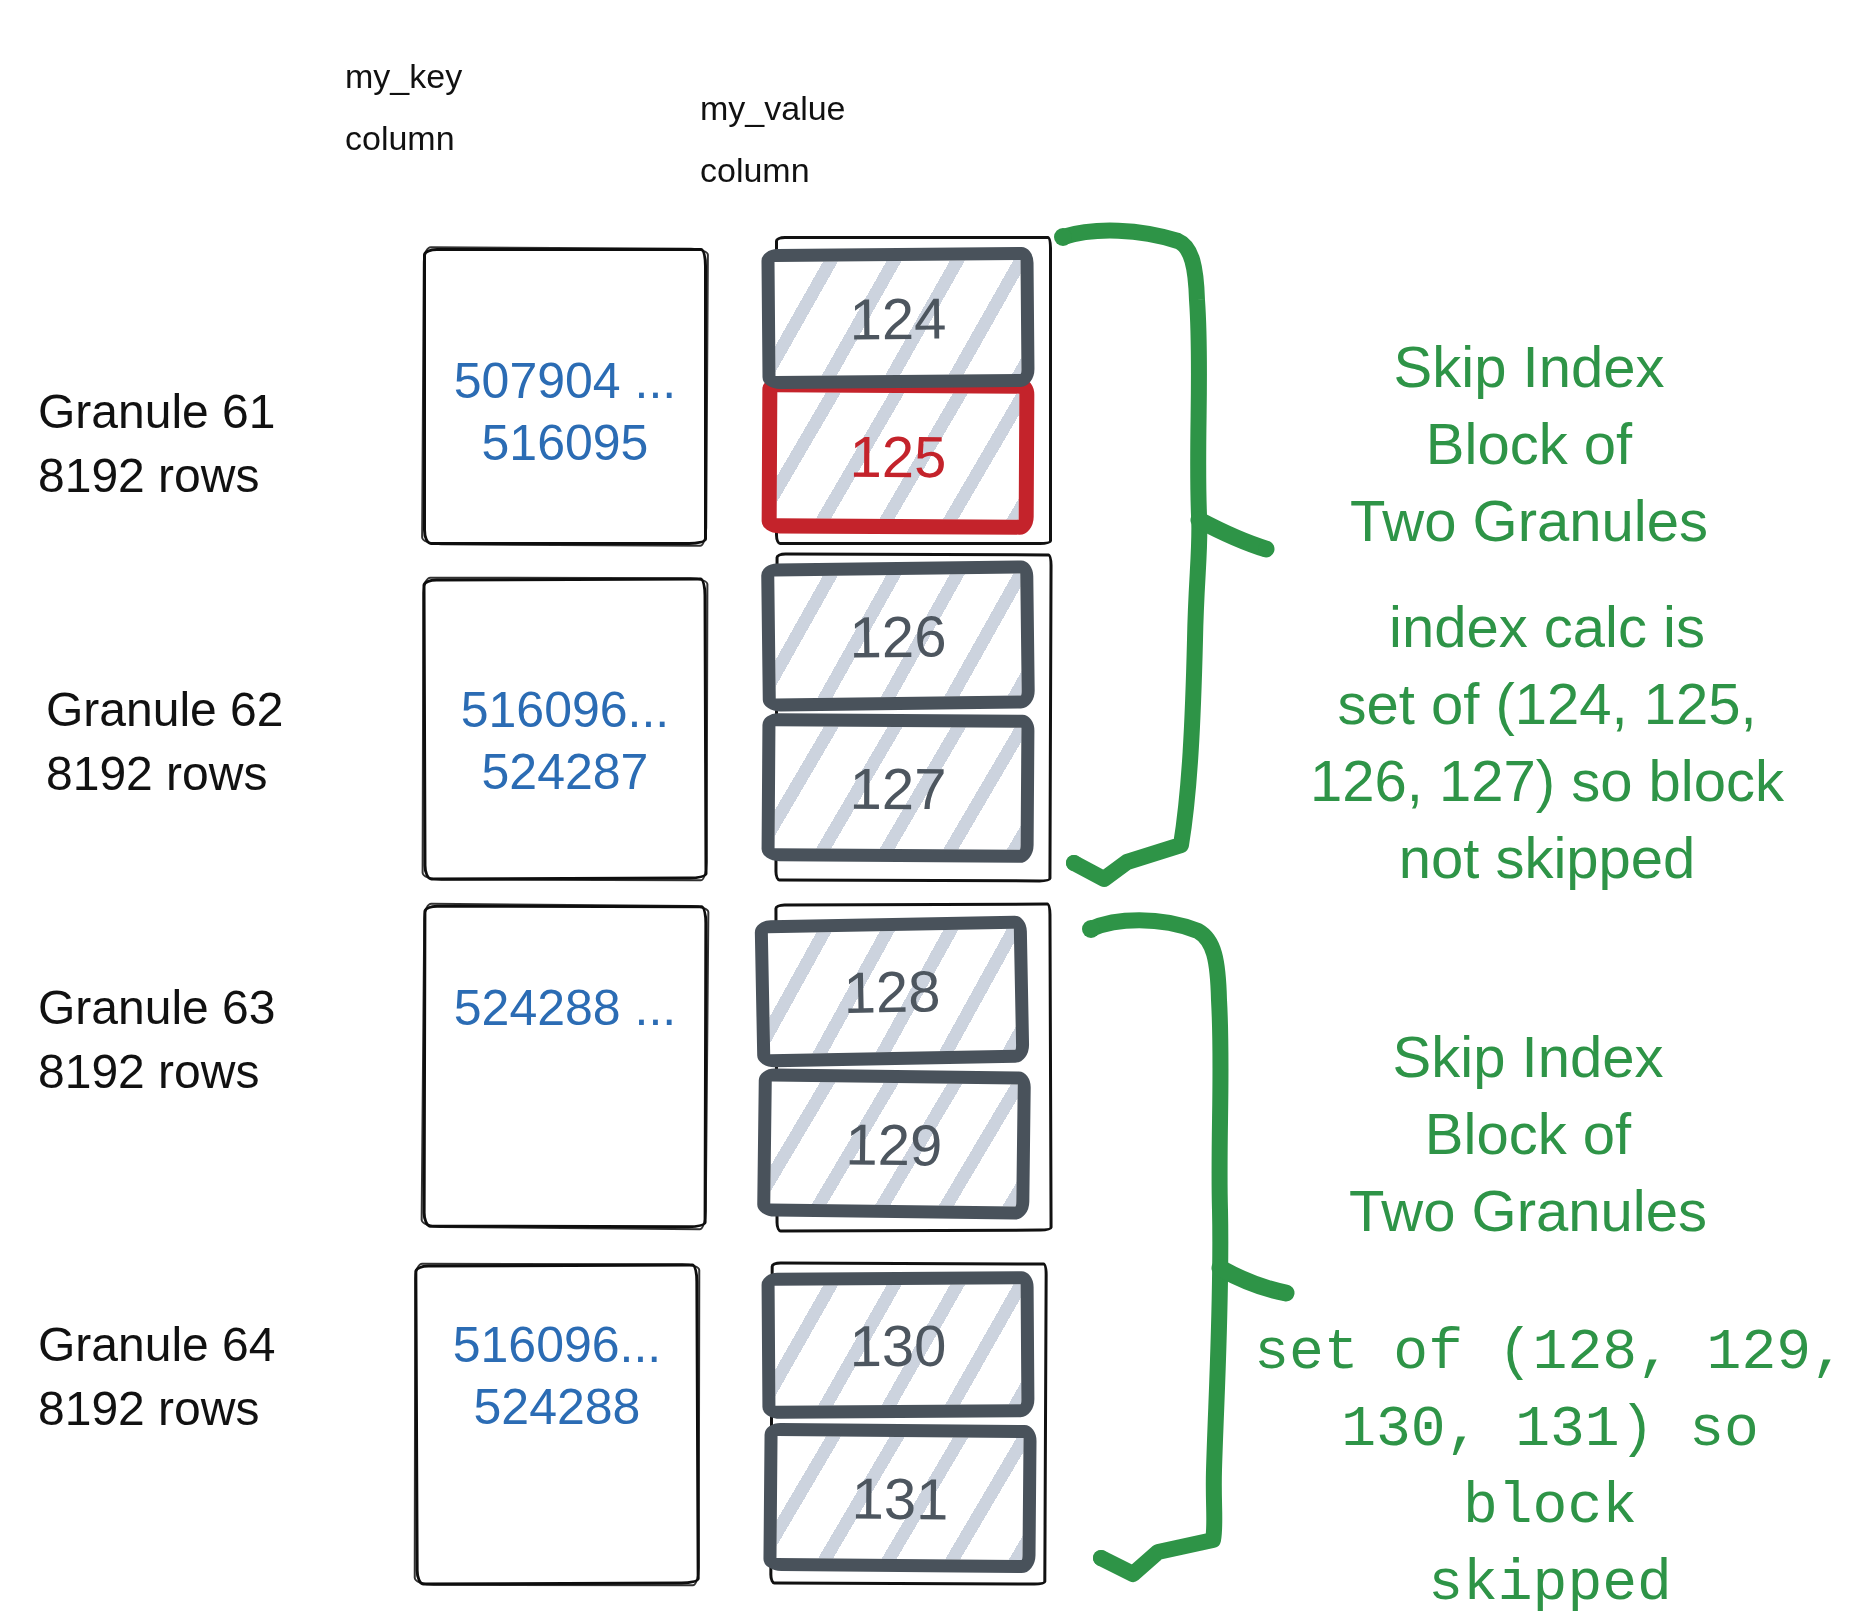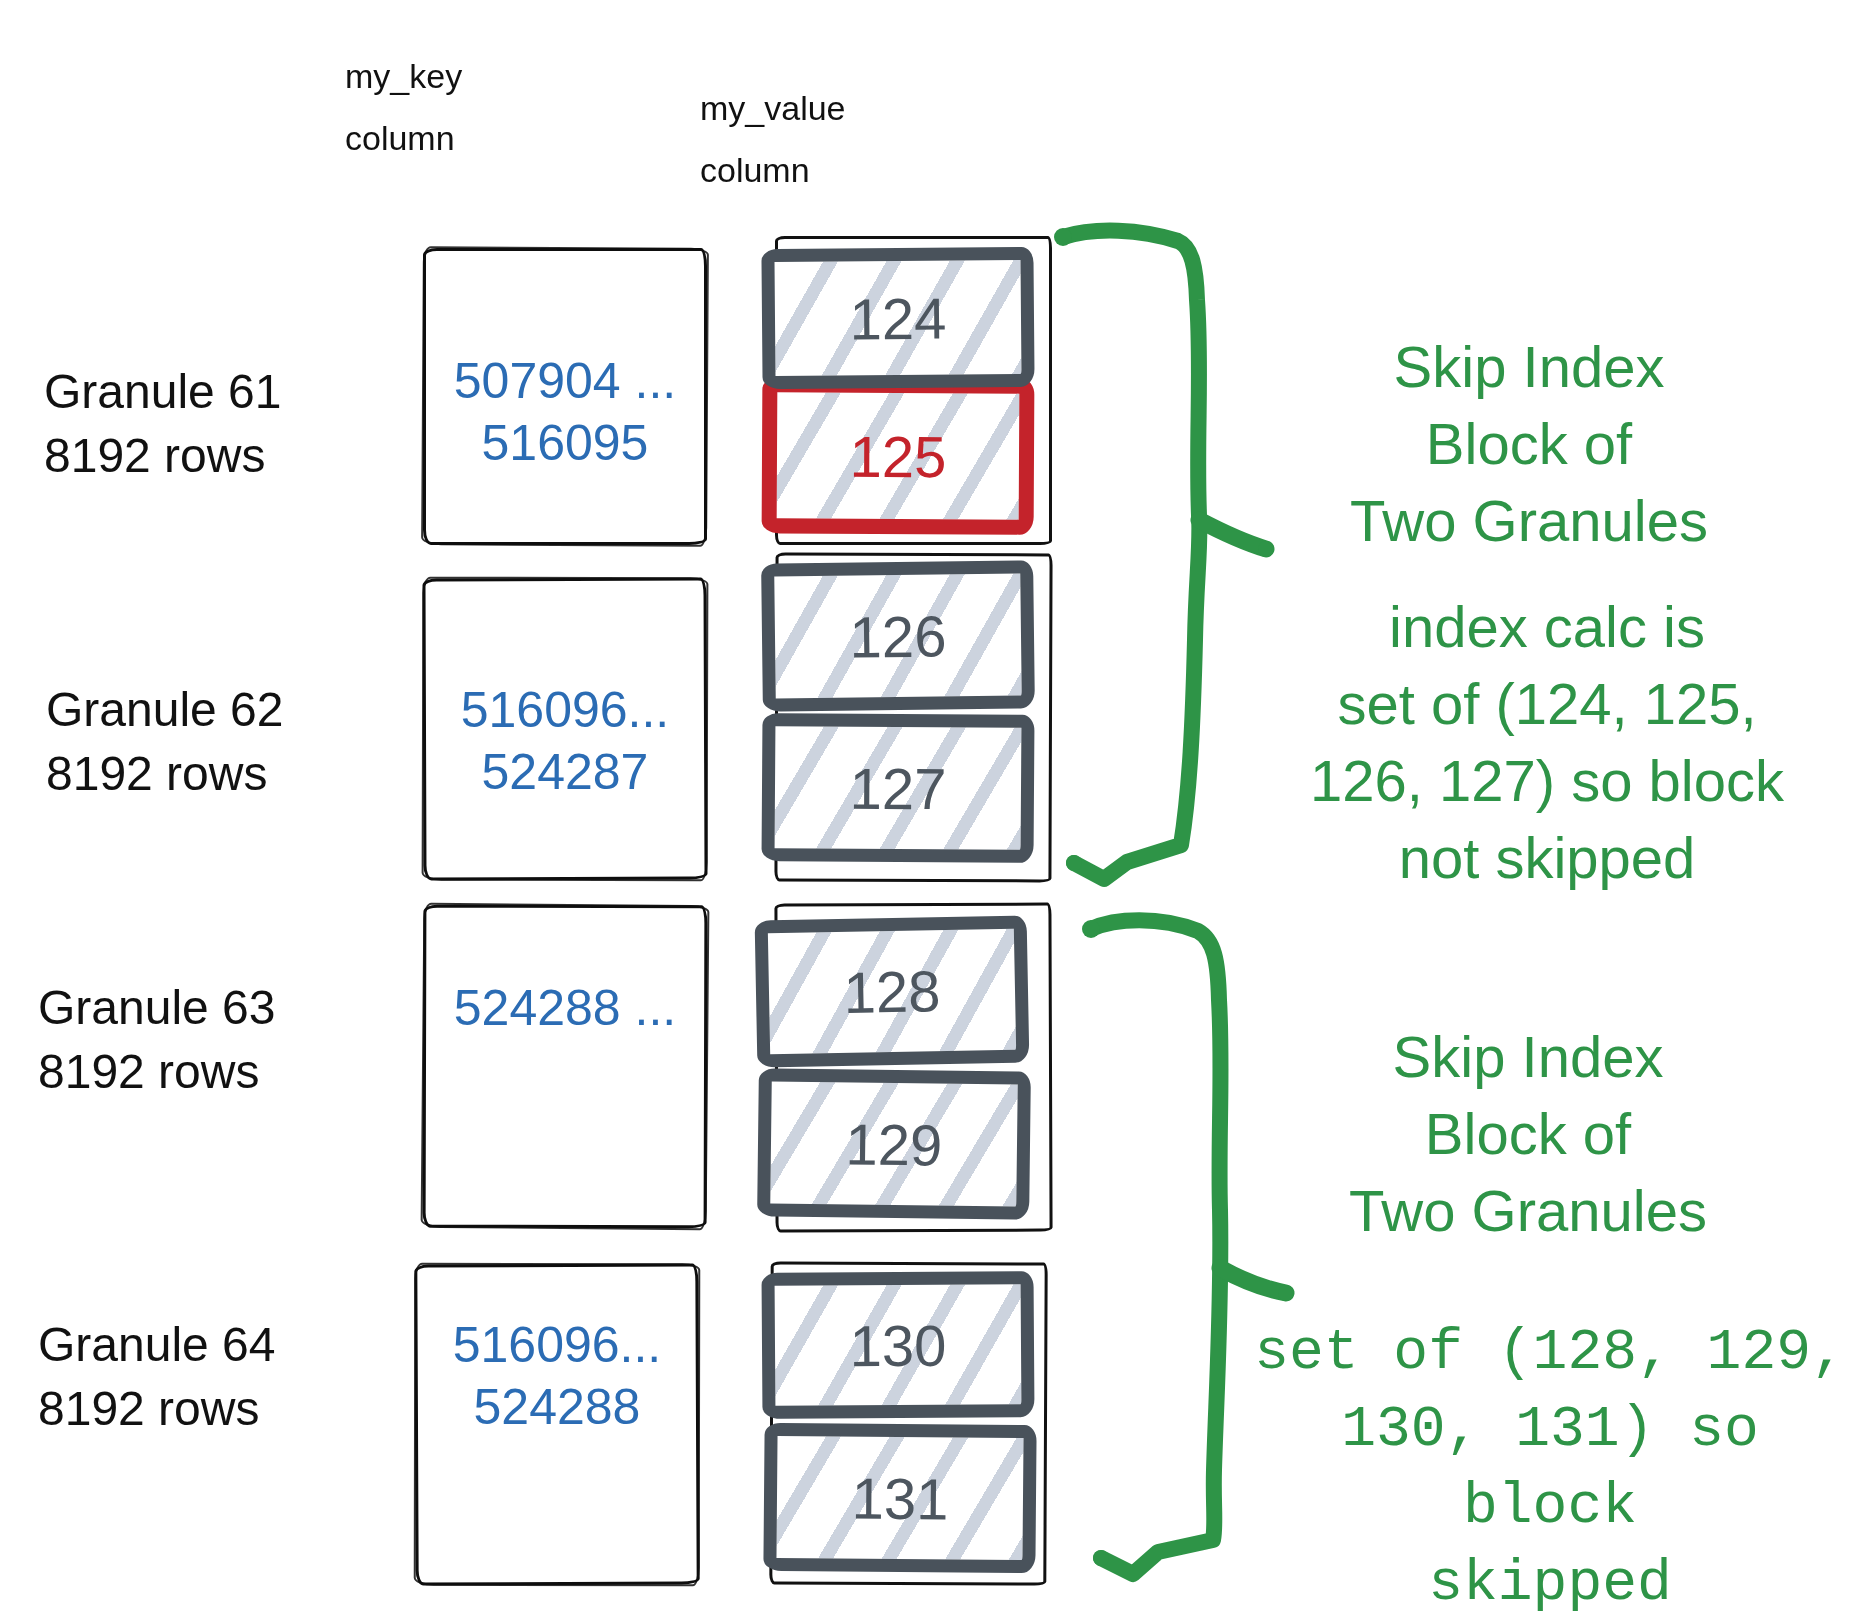--- a/index.html
+++ b/index.html
@@ -53,21 +53,21 @@
 
   <div class="abs col-header" style="left:345px;top:45px;width:400px;">
     <div>my_key</div>
     <div>column</div>
   </div>
   <div class="abs col-header" style="left:700px;top:45px;width:400px;margin-top:32px;">
     <div>my_value</div>
     <div>column</div>
   </div>
 
-  <div class="abs granule-label" style="left:38px;top:360px;width:330px;margin-left:6px;">
+  <div class="abs granule-label" style="left:38px;top:380px;width:330px;">
     <div>Granule 61</div>
     <div>8192 rows</div>
   </div>
   <div class="abs granule-label" style="left:46px;top:678px;width:330px;">
     <div>Granule 62</div>
     <div>8192 rows</div>
   </div>
   <div class="abs granule-label" style="left:38px;top:976px;width:330px;">
     <div>Granule 63</div>
     <div>8192 rows</div>

